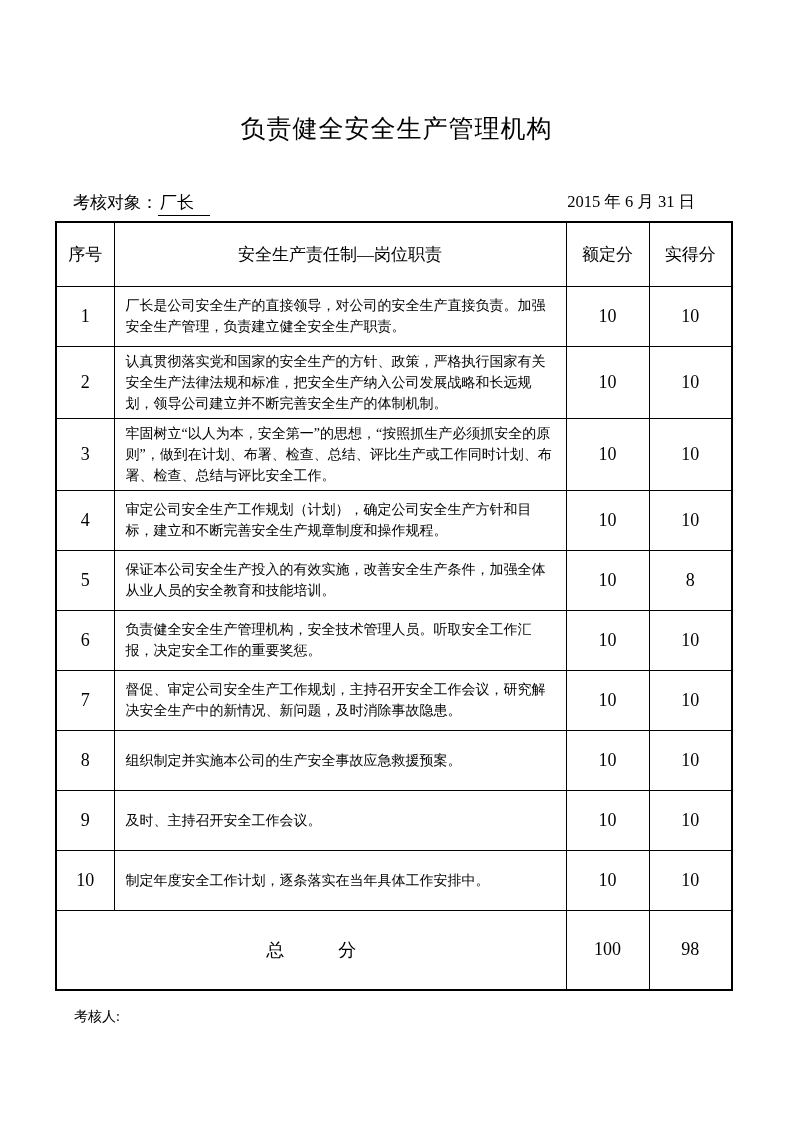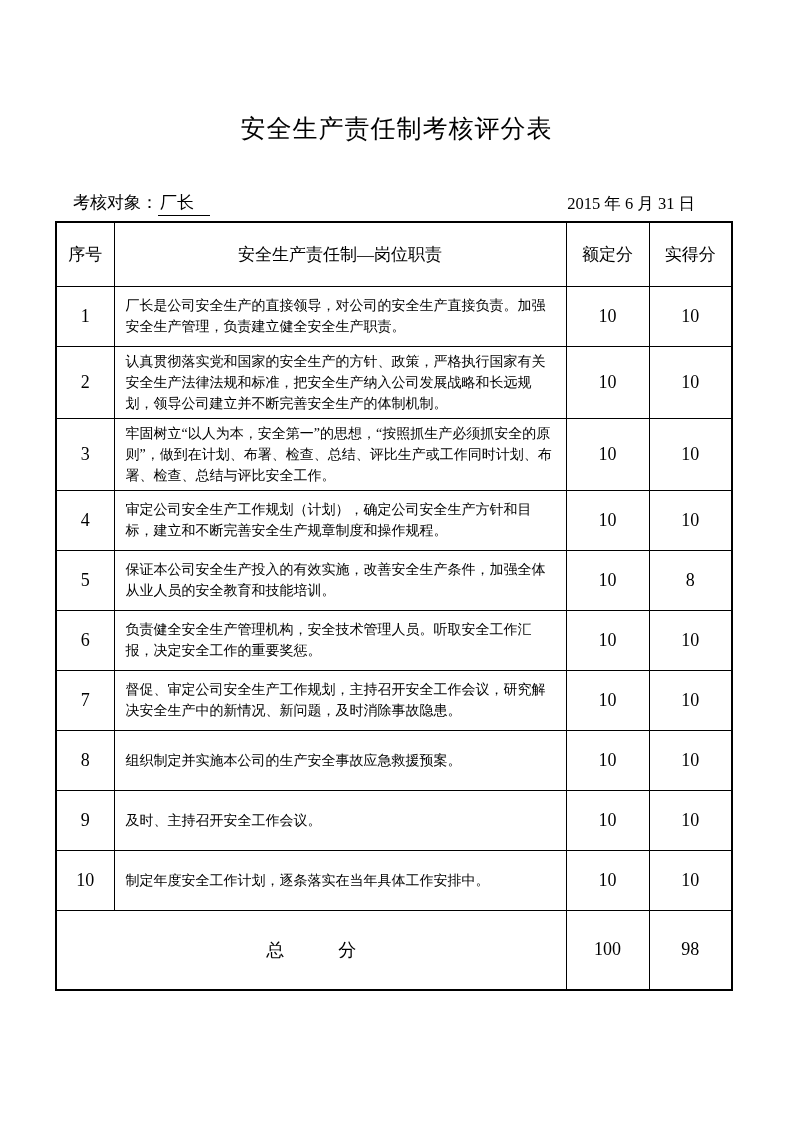--- a/index.html
+++ b/index.html
@@ -18,21 +18,21 @@
     font-size: 25px;
     font-weight: 500;
     letter-spacing: 1px;
   }
 
   .meta {
     width: 676px;
     margin: 46px 0 5px 73px;
     display: flex;
     justify-content: space-between;
-    align-items: center;
+    align-items: flex-start;
     font-size: 17px;
   }
   .assessee-value {
     display: inline-block;
     border-bottom: 1.5px solid #000;
     padding: 0 16px 1px 2px;
   }
   .date { padding-right: 54px; font-size: 16.5px; }
 
   table.score-table {
@@ -71,21 +71,21 @@
   .footer {
     margin: 17px 0 0 74px;
     font-size: 14px;
   }
 </style>
 </head>
 <body>
 
 <div class="page">
 
-  <h1 class="title">安全生产责任制考核评分表</h1>
+  <h1 class="title">负责健全安全生产管理机构</h1>
 
   <div class="meta">
     <div class="assessee"><span>考核对象：</span><span class="assessee-value">厂长</span>
     </div>
     <div class="date">2015 年 6 月 31 日</div>
   </div>
 
   <table class="score-table">
     <colgroup>
       <col class="c-no">
@@ -173,14 +173,15 @@
     <td class="score">10</td>
   </tr>
 <tr class="total-row">
         <td class="total-label" colspan="2">总　　　分</td>
         <td class="score">100</td>
         <td class="score">98</td>
       </tr>
     </tbody>
   </table>
 
+  <div class="footer">考核人:</div>
 
 </div>
 
 </body></html>

